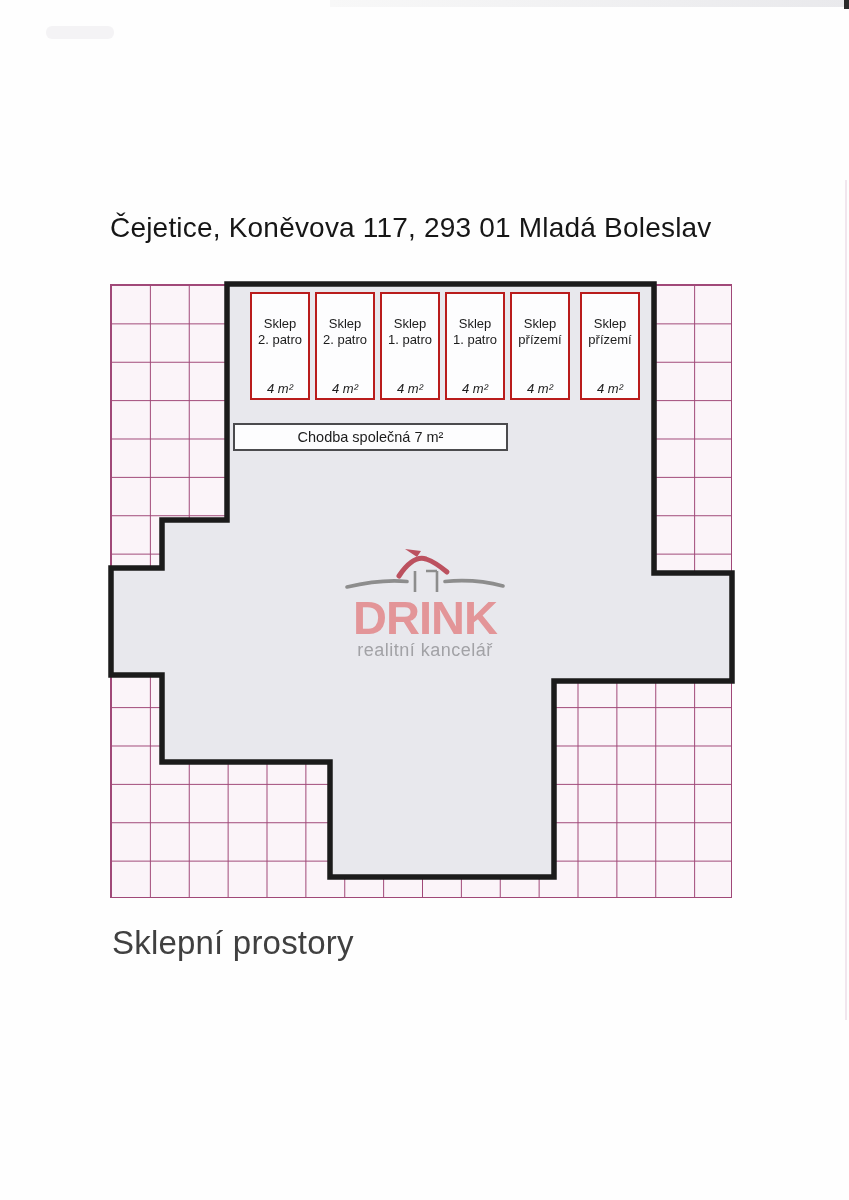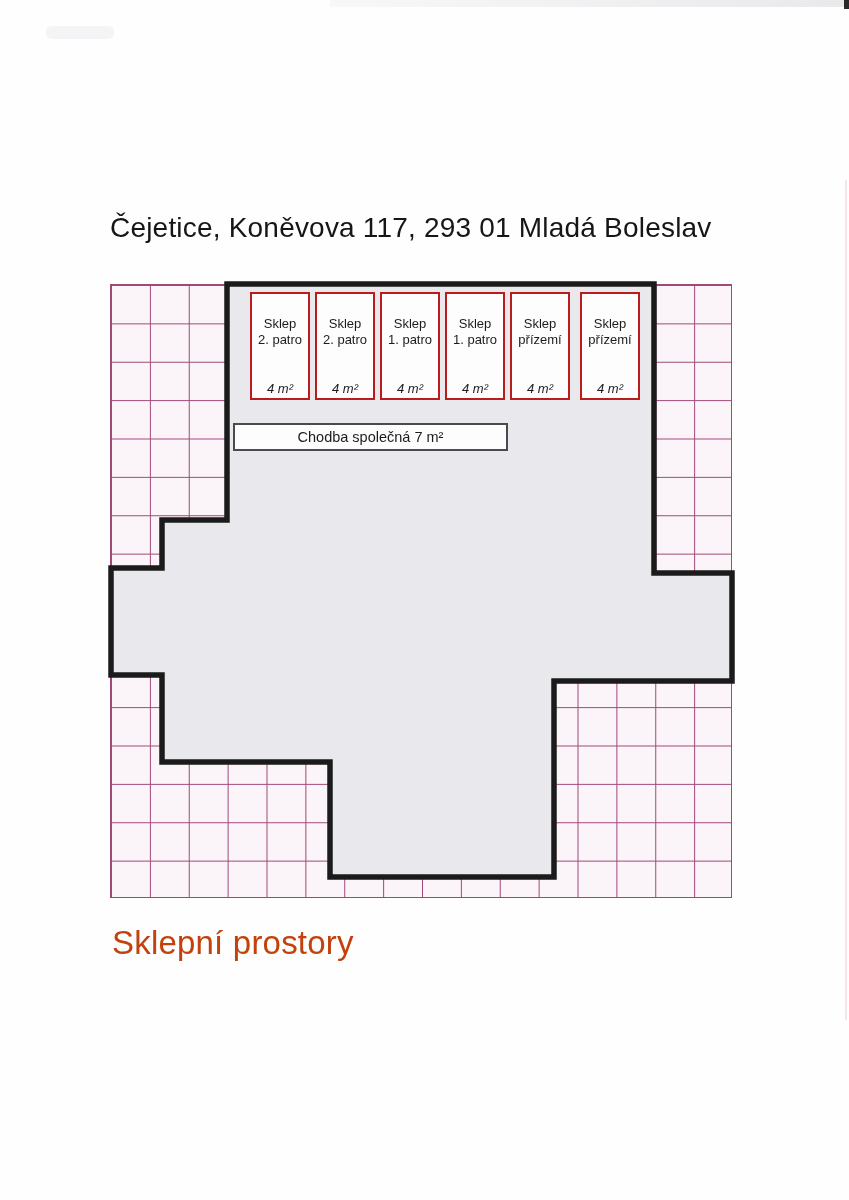--- a/index.html
+++ b/index.html
@@ -26,21 +26,21 @@
     position:absolute;right:2px;top:180px;width:2px;height:840px;
     background:#f1e6ee;
   }
   
   .title{
     position:absolute;left:110px;top:212px;
     font-size:28px;color:#161616;letter-spacing:.2px;white-space:nowrap;
   }
   .caption{
     position:absolute;left:112px;top:924px;
-    font-size:33px;color:#c2410c;letter-spacing:.2px;white-space:nowrap;
+    font-size:33px;color:#404040;letter-spacing:.2px;white-space:nowrap;
   }
   
   .grid-area{
     position:absolute;left:110px;top:284px;width:622px;height:614px;
     background-color:#fbf4f9;
     background-image:
       linear-gradient(to right,#a04878 1px,transparent 1px),
       linear-gradient(to bottom,#a04878 1px,transparent 1px);
     background-size:38.875px 38.375px;
     border:1px solid #a04878;
@@ -122,16 +122,32 @@
   <div class="room-box" style="left:580px">
     <span>Sklep</span>
     <span>přízemí</span>
     <span class="area">4 m²</span>
   </div>
 
   <div class="corridor-box" style="left:233px;width:275px">
     <span>Chodba společná 7 m²</span>
   </div>
 
+  <div class="logo">
+    <svg width="176" height="44" viewBox="0 0 176 44">
+
+      <path d="M10,39 Q44,31 70,33.5" stroke="#8d8d8d" stroke-width="3.6" fill="none" stroke-linecap="round"></path>
+
+      <path d="M108,33.5 Q138,30.5 166,38" stroke="#8d8d8d" stroke-width="3.6" fill="none" stroke-linecap="round"></path>
+
+      <path d="M78,44 L78,23 M100,44 L100,23 M89,23 L100,23" stroke="#8d8d8d" stroke-width="2.6" fill="none"></path>
+
+      <path d="M62,28 Q76,7 89,11 Q98,14 110,24" stroke="#bc515f" stroke-width="5" fill="none" stroke-linecap="round"></path>
+
+      <path d="M80,9 L68,1 L84,3 Z" fill="#bc515f"></path>
+    </svg>
+    <div class="logo-wordmark">DRINK</div>
+    <div class="logo-subtitle">realitní kancelář</div>
+  </div>
 
   <div class="caption">Sklepní prostory</div>
 
 </div>
 
 </body></html>

